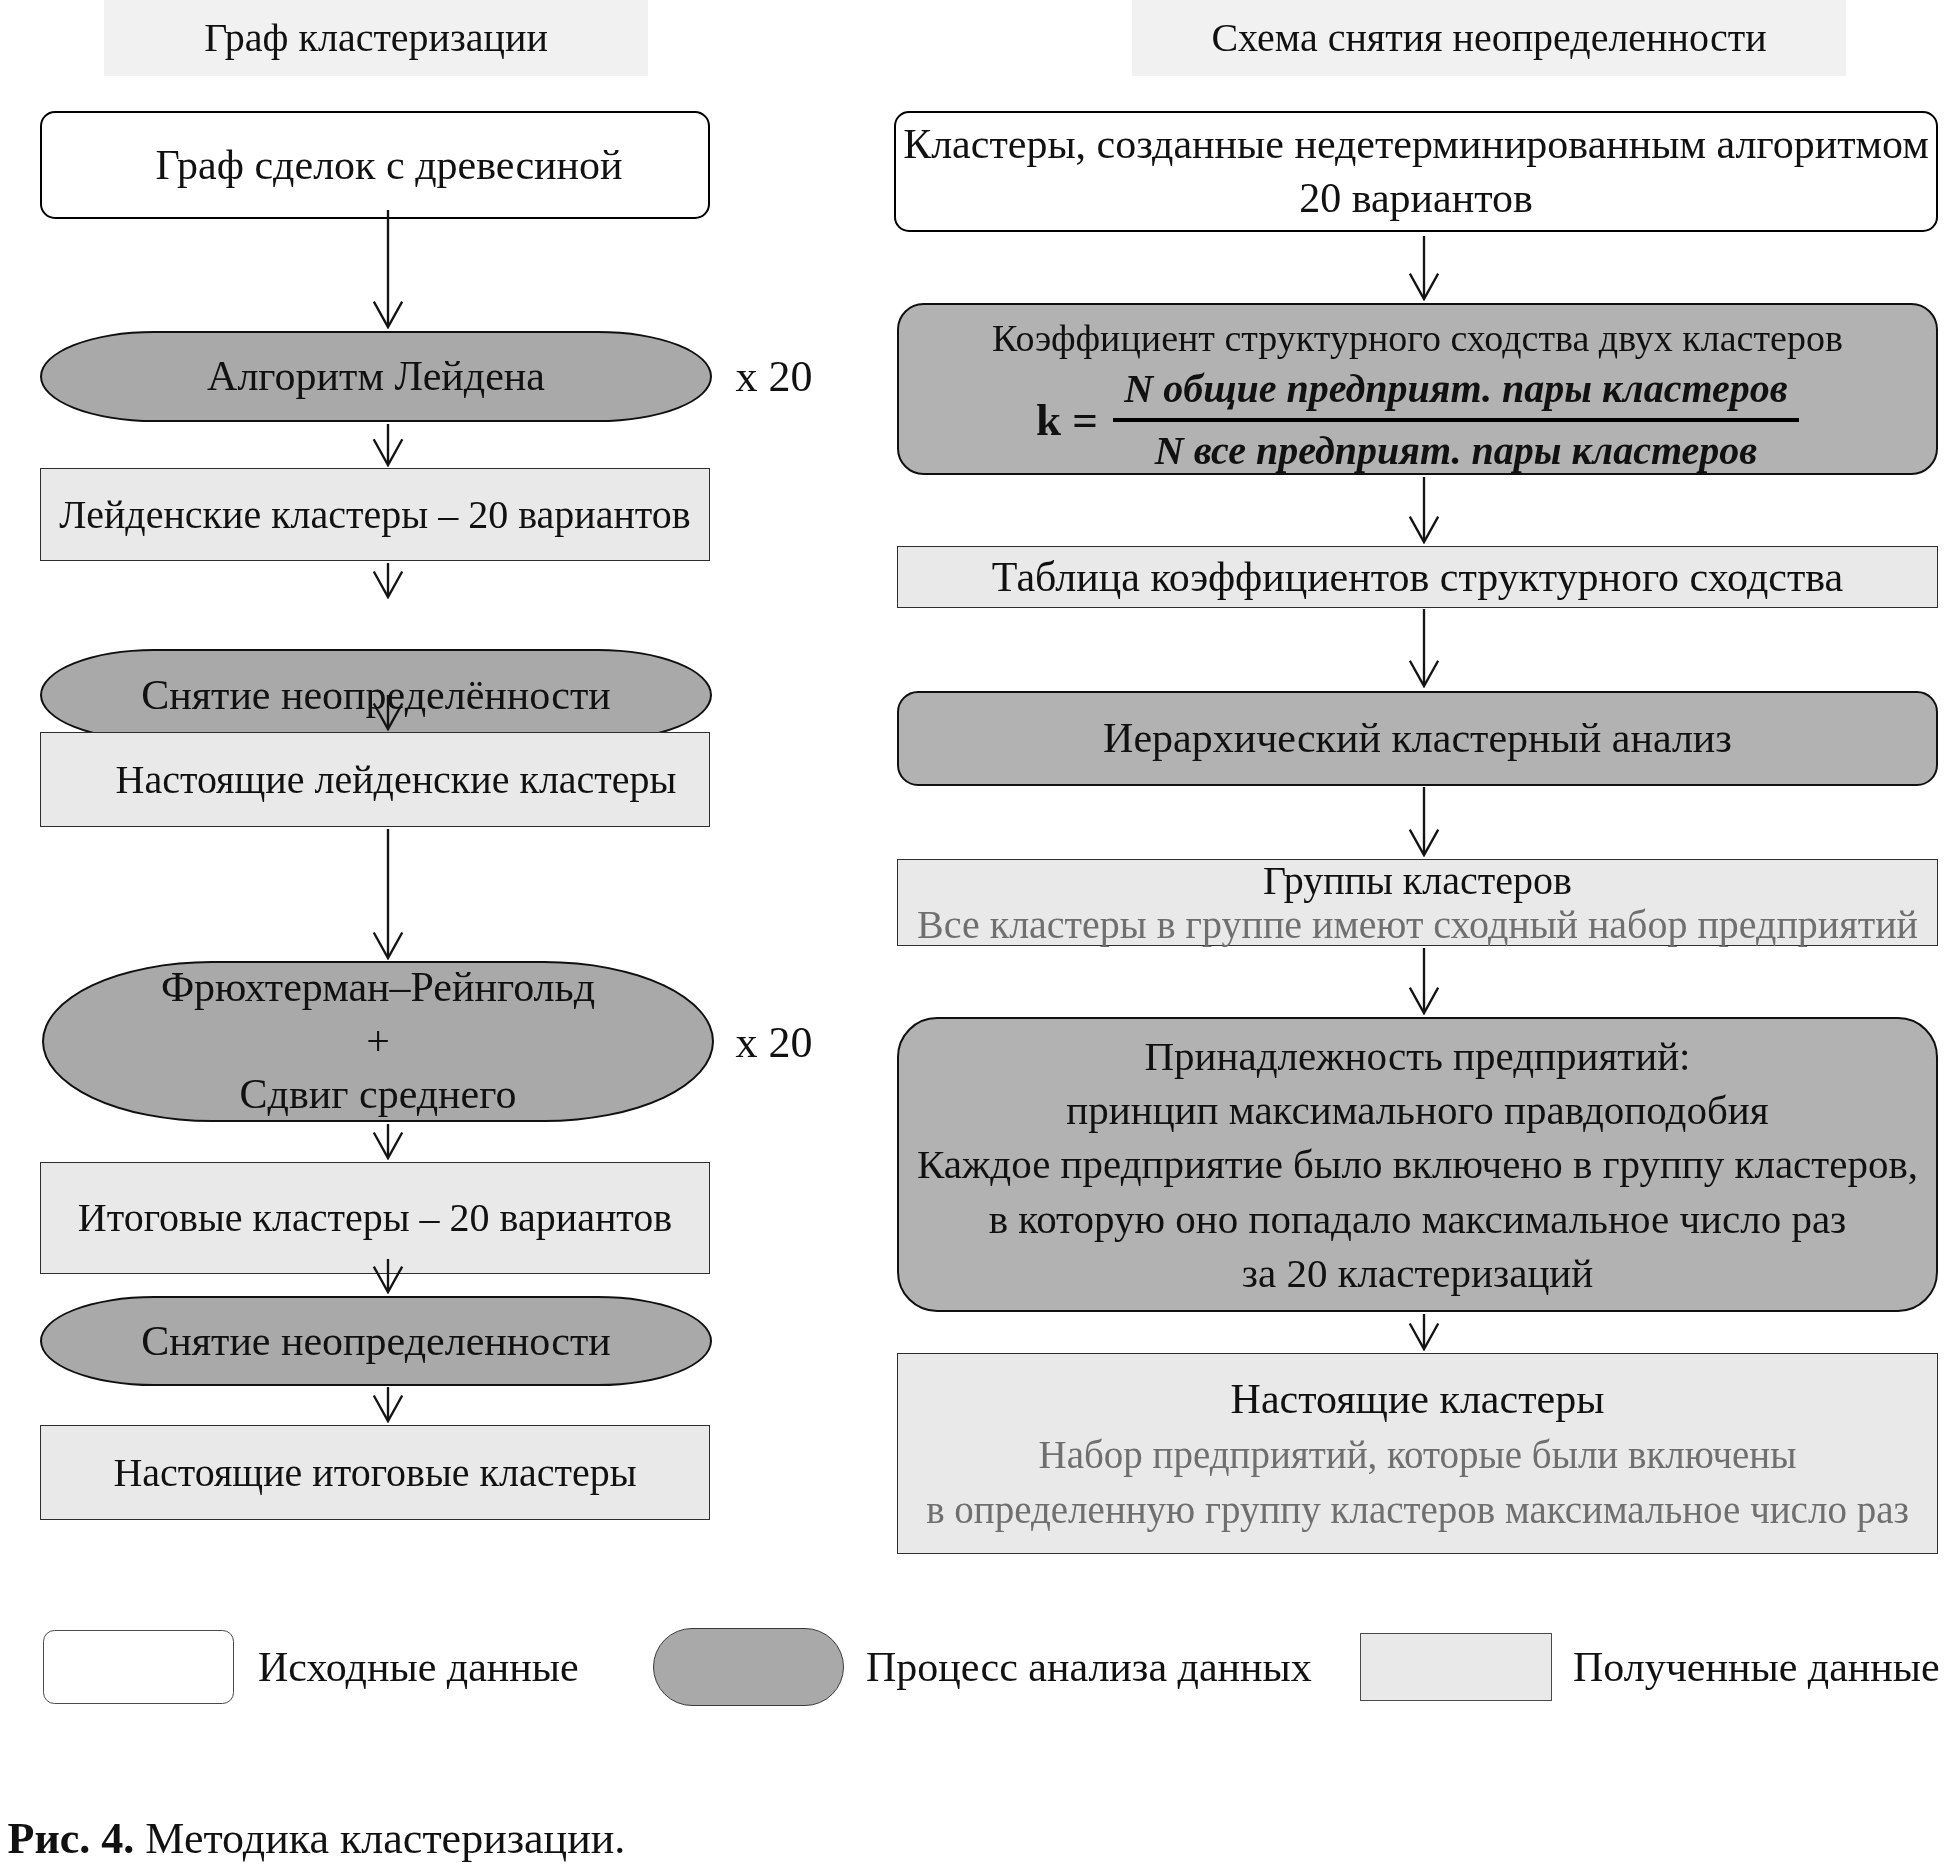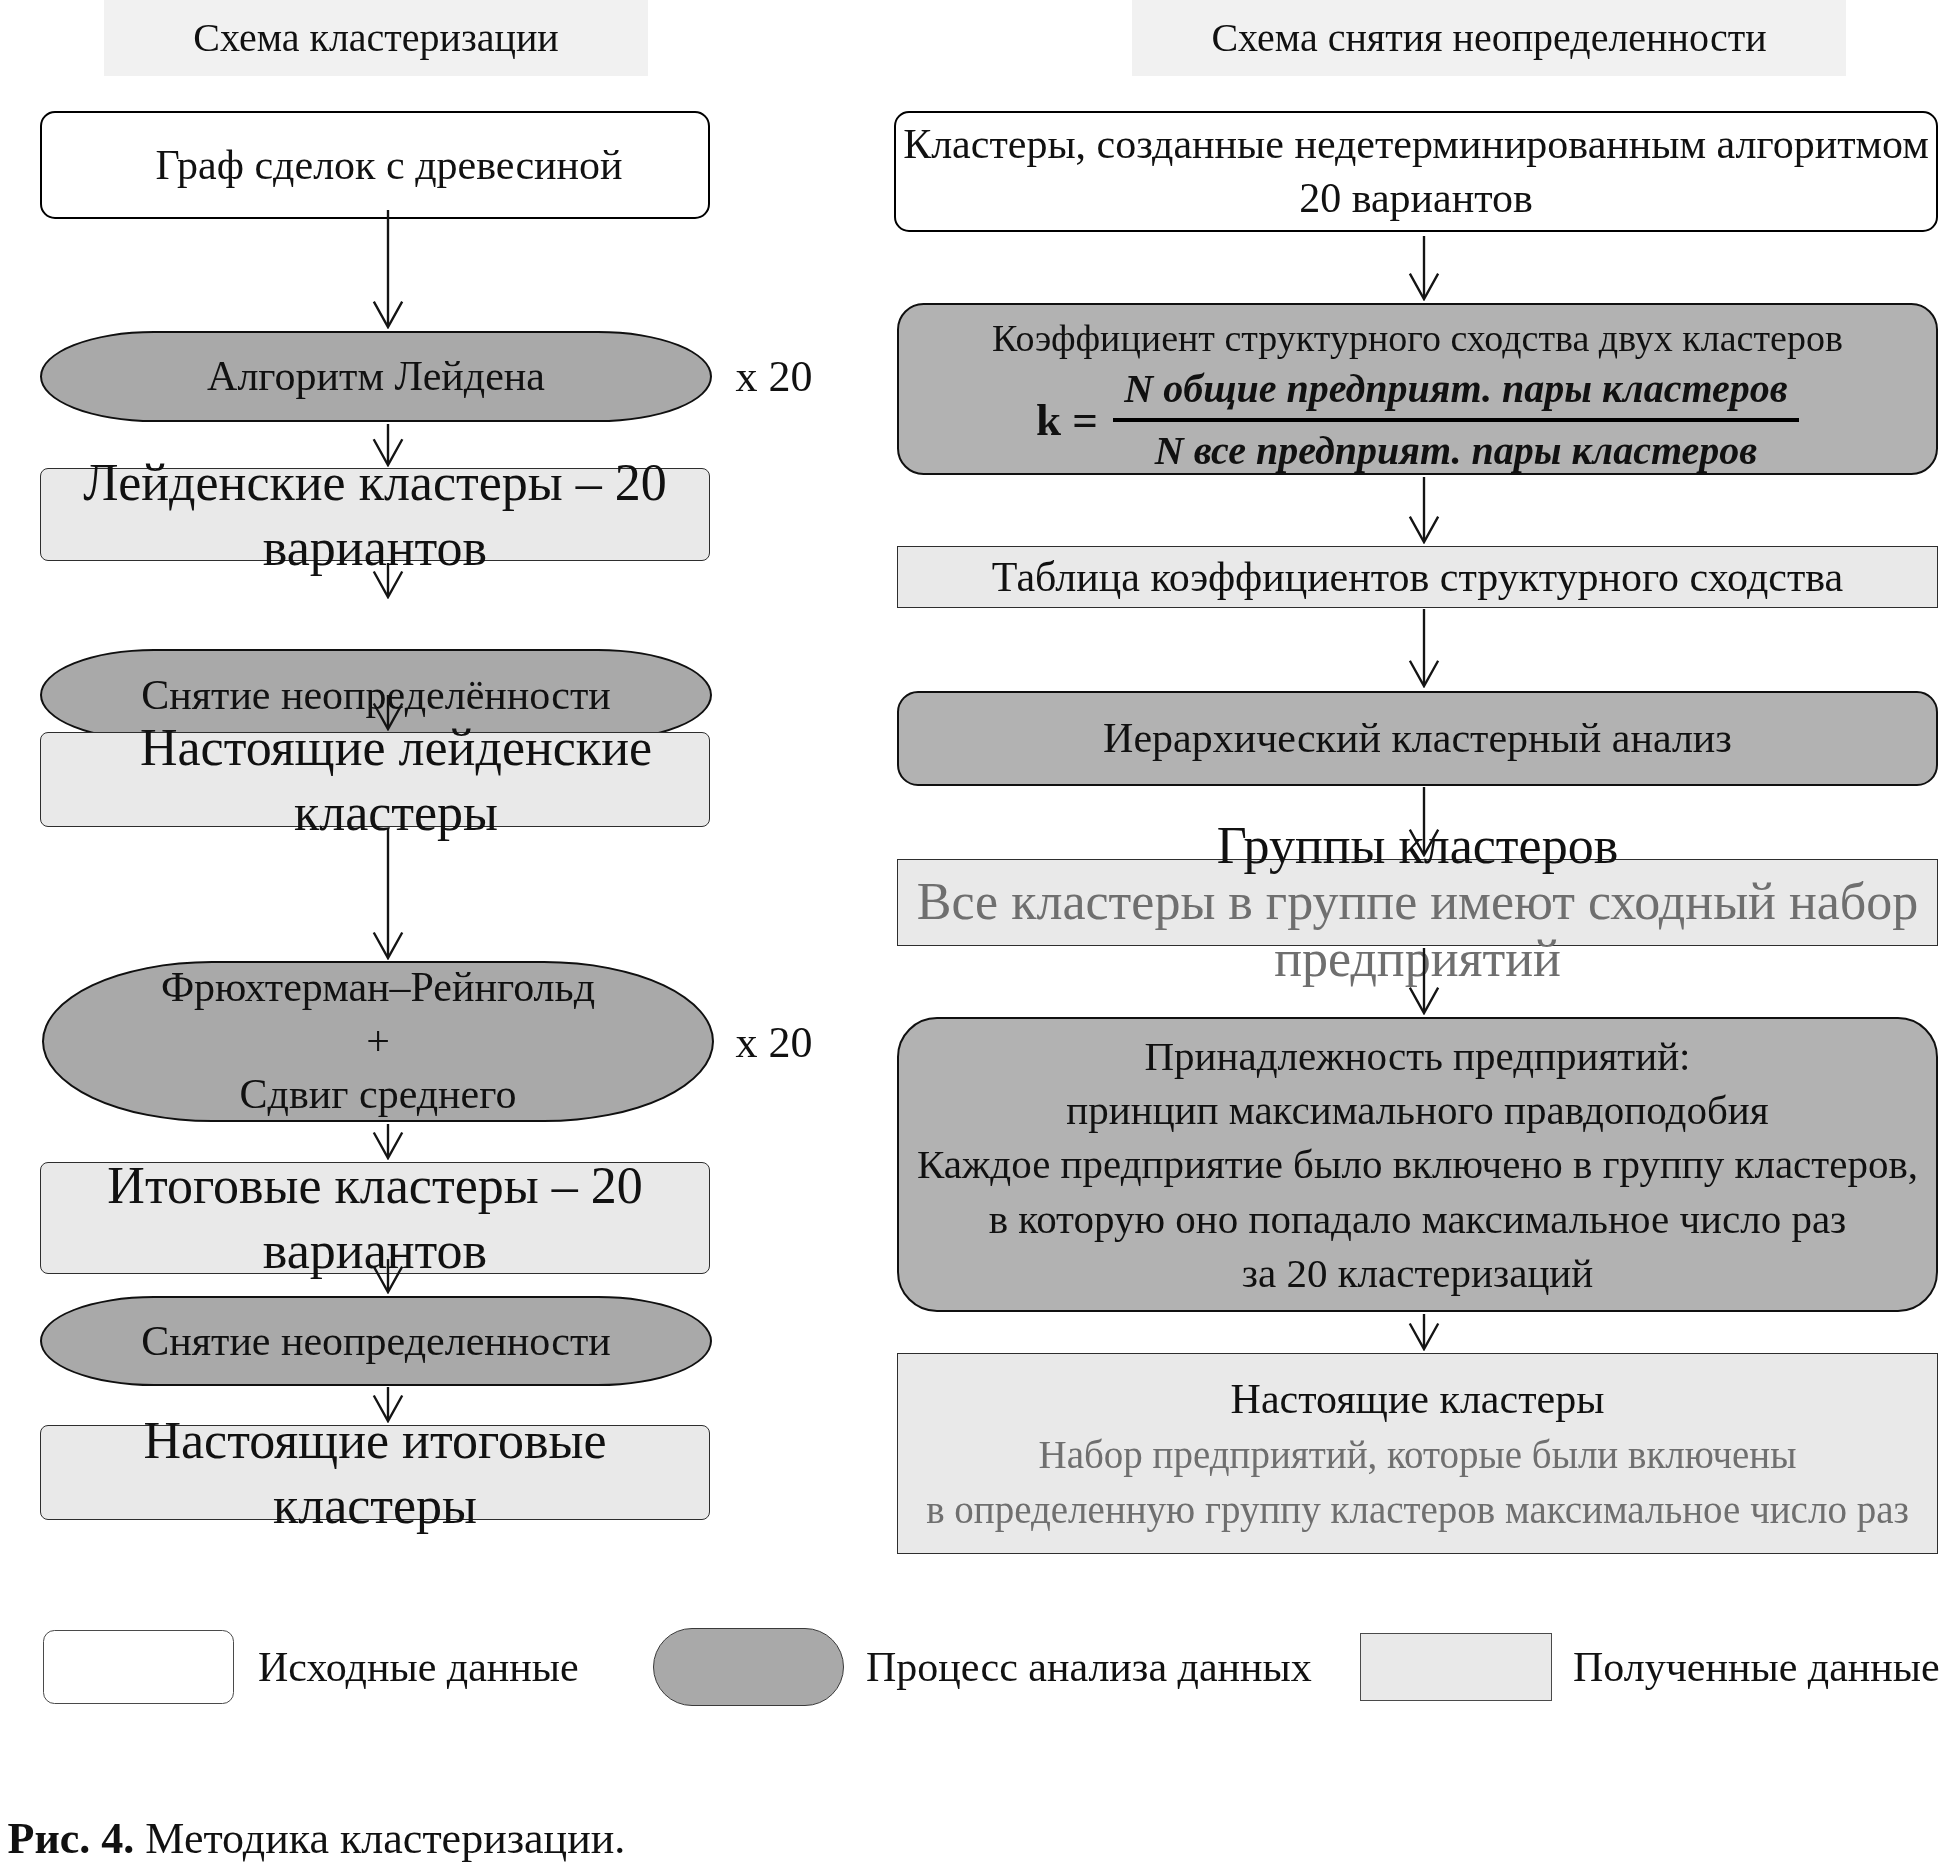--- a/index.html
+++ b/index.html
@@ -27,21 +27,21 @@
   .title-text{font-size:40px;}
   .src{background:var(--source-fill);border:2.8px solid #000;border-radius:15px;}
   .proc{background:var(--process-fill-left);border:2.8px solid #101010;}
   .procR{background:var(--process-fill-right);border:2.8px solid #101010;}
   .res{background:var(--result-fill);border:1.9px solid #2e2e2e;}
   .ellipse{border-radius:114px / 50%;}
   .bigellipse{border-radius:170px / 50%;}
   .round22{border-radius:21px;}
   .round28{border-radius:26.5px;}
   .round42{border-radius:40px;}
-  .t42{font-size:52px;border-radius:8px;}
+  .t42{font-size:40px;}
   .t44{font-size:42px;}
   .gray{color:var(--gray-text);}
   .line{display:block;}
   .x20{font-size:44px;display:flex;align-items:center;justify-content:center;}
   .arrow{position:absolute;}
   .formula-title{font-size:38px;margin-top:11px;}
   .formula-row{display:flex;align-items:center;justify-content:center;margin-top:3.8px;}
   .k-label{font-size:45px;font-weight:bold;margin-right:15px;}
   .frac{display:inline-flex;flex-direction:column;align-items:center;
         font-size:40px;font-weight:bold;font-style:italic;line-height:1.15;}
@@ -50,21 +50,21 @@
   .legend-label{font-size:42px;display:flex;align-items:center;}
   .caption{position:absolute;font-size:44px;}
   .caption b{font-weight:bold;}
 </style>
 </head>
 <body>
 
 <div class="canvas">
 
   <div class="node titlebg" style="left:104px;top:0;width:544px;height:76px;">
-    <span class="title-text">Схема кластеризации</span>
+    <span class="title-text">Граф кластеризации</span>
   </div>
   <div class="node titlebg" style="left:1132px;top:0;width:714px;height:76px;">
     <span class="title-text">Схема снятия неопределенности</span>
   </div>
 
   <div class="node src t44" style="left:40px;top:111px;width:670px;height:108px;padding-left:28px;">
     <span>Граф сделок с древесиной</span>
   </div>
 
   <div class="node proc ellipse t44" style="left:40px;top:331px;width:672px;height:91px;">

